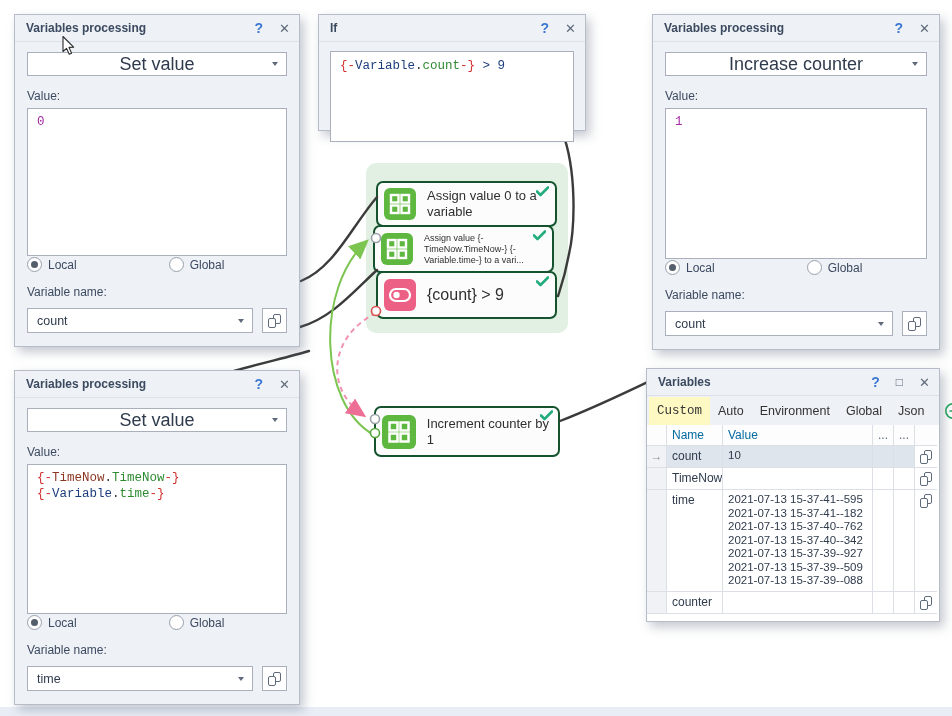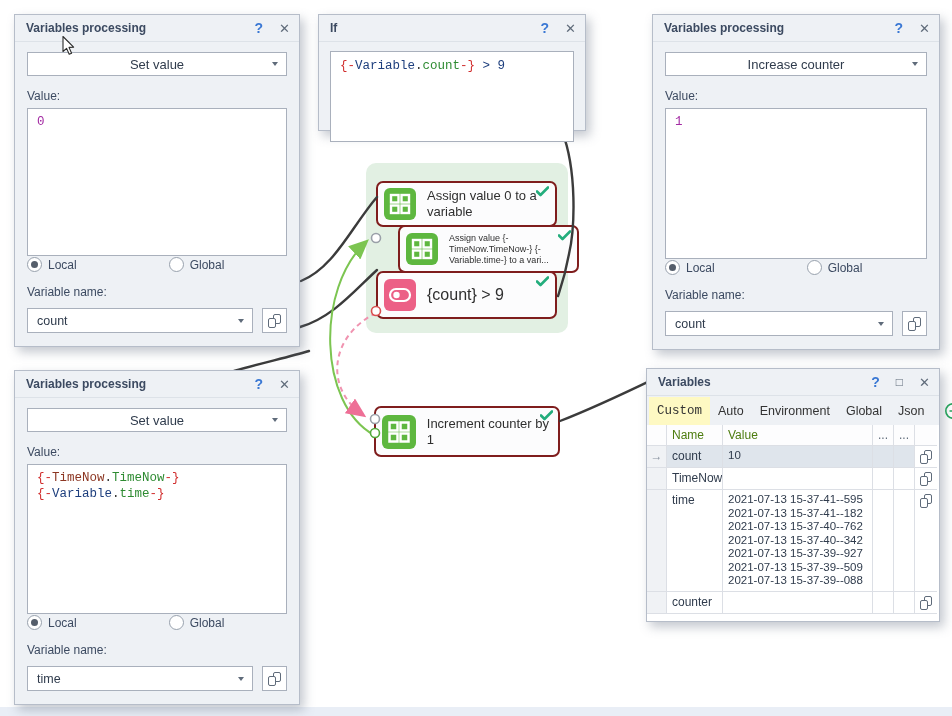--- a/index.html
+++ b/index.html
@@ -11,21 +11,21 @@
   .panel-header{height:26px;display:flex;align-items:center;padding:0 9px 0 11px;
                 border-bottom:1px solid #dde2e8;}
   .panel-title{font-size:12px;font-weight:bold;color:#3c4a61;flex:1;}
   .hbtn{color:#5f6b7a;font-size:13px;margin-left:16px;line-height:1;cursor:default;}
   .hbtn.help{color:#3a78d4;font-weight:bold;font-size:14px;}
   .hbtn.maxi{font-size:12px;}
   .vp-body{position:absolute;top:27px;left:0;right:0;bottom:0;padding:10px 12px 13px;
            display:flex;flex-direction:column;}
   .action-combo{height:22px;background:#fff;border:1px solid #a9b0bc;position:relative;
                 display:flex;align-items:center;justify-content:center;
-                font-size:13px;color:#2f3b4c;flex:none;}
+                font-size:18px;color:#2f3b4c;flex:none;}
   .combo-arrow{position:absolute;right:8px;top:9px;width:0;height:0;
                border-left:3.5px solid transparent;border-right:3.5px solid transparent;
                border-top:4.5px solid #5f6b7a;}
   .field-label{font-size:12px;color:#3c4a61;margin:13px 0 5px;flex:none;}
   .value-box{flex:1;background:#fff;border:1px solid #a9b0bc;padding:5px 9px;
              font-family:"Liberation Mono",monospace;font-size:12.5px;line-height:16px;
              overflow:hidden;white-space:pre;}
   .if-box{height:77px;background:#fff;border:1px solid #a9b0bc;padding:6px 9px;
           font-family:"Liberation Mono",monospace;font-size:12.5px;line-height:16px;}
   .radio-row{display:flex;align-items:flex-end;margin-top:1px;font-size:12px;color:#3c4a61;flex:none;}
@@ -53,27 +53,27 @@
   .tab.sel{background:#fef9c3;font-family:Liberation Mono, monospace;}
   .tabs-sep{width:1px;background:#c7cdd5;margin:6px 4px;}
   .add-btn{display:flex;align-items:center;margin:0 4px;}
   .vtable{position:absolute;left:0;right:0;top:56px;bottom:0;background:#fff;overflow:hidden;
           font-size:12px;color:#2f3b4c;}
   .vrow{display:grid;grid-template-columns:20px 56px 150px 21px 21px 22px;}
   .vcell{border-right:1px solid #dcdfe5;border-bottom:1px solid #dcdfe5;
          padding:3px 5px;box-sizing:border-box;overflow:hidden;}
   .vcell.gutter{background:#f0f2f5;color:#8a93a0;text-align:center;padding:3px 1px;}
   .vcell.last{border-right:none;display:flex;align-items:flex-start;justify-content:center;padding-top:4px;}
-  .vhead .vcell{color:#4d7c0f;background:#fdfdfe;}
+  .vhead .vcell{color:#0369a1;background:#fdfdfe;}
   .vrow.hl .vcell.data{background:#dfe5ec;}
   .vcell.value{font-size:11.5px;line-height:13.5px;white-space:pre-line;}
   
   #group-bg{position:absolute;left:366px;top:163px;width:202px;height:170px;
             background:#e2f0e3;border-radius:10px;z-index:1;}
-  .fblock{position:absolute;background:#fcfcfd;border:2px solid #7f1d1d;border-radius:7px;
+  .fblock{position:absolute;background:#fcfcfd;border:2px solid #14532d;border-radius:7px;
           display:flex;align-items:center;padding:0 6px;z-index:2;box-sizing:border-box;}
   .fblock .txt{font-size:13px;line-height:16px;color:#2f2f2f;margin-left:11px;width:114px;}
   .fblock .txt.small{font-size:9px;line-height:11px;overflow-wrap:anywhere;width:110px;}
   .fblock .check{position:absolute;top:3px;right:6px;}
   #overlay{position:absolute;left:0;top:0;z-index:3;pointer-events:none;}
   #cursor{position:absolute;left:62px;top:36px;z-index:9;}
   #bottom-strip{position:absolute;left:0;top:707px;width:952px;height:9px;
                 background:#e9eef6;z-index:0;}
   .code-lines div{min-height:16px;}
 </style>
@@ -95,21 +95,21 @@
         <rect x="7" y="17.5" width="7.5" height="7.5"></rect>
           <rect x="17.5" y="17.5" width="7.5" height="7.5"></rect>
       </g>
     </svg>
     <div class="txt">Assign value 0 to a variable</div>
     <svg class="check" width="13" height="11">
       <path d="M1 5.5 L4.5 9 L12 1.5" stroke="#23ad7c" stroke-width="2.6" fill="none" stroke-linecap="round" stroke-linejoin="round"></path>
     </svg>
   </div>
 
-  <div class="fblock" style="left:398px;top:225px;width:181px;height:48px;">
+  <div class="fblock" style="left:373px;top:225px;width:181px;height:48px;">
     <svg width="32" height="32">
       <rect width="32" height="32" rx="6" fill="#5eb73f"></rect>
       <g fill="none" stroke="#fff" stroke-width="2.4">
         <rect x="7" y="7" width="7.5" height="7.5"></rect>
           <rect x="17.5" y="7" width="7.5" height="7.5"></rect>
         <rect x="7" y="17.5" width="7.5" height="7.5"></rect>
           <rect x="17.5" y="17.5" width="7.5" height="7.5"></rect>
       </g>
     </svg>
     <div class="txt small">Assign value {-TimeNow.TimeNow-} {-Variable.time-} to a vari...</div>

